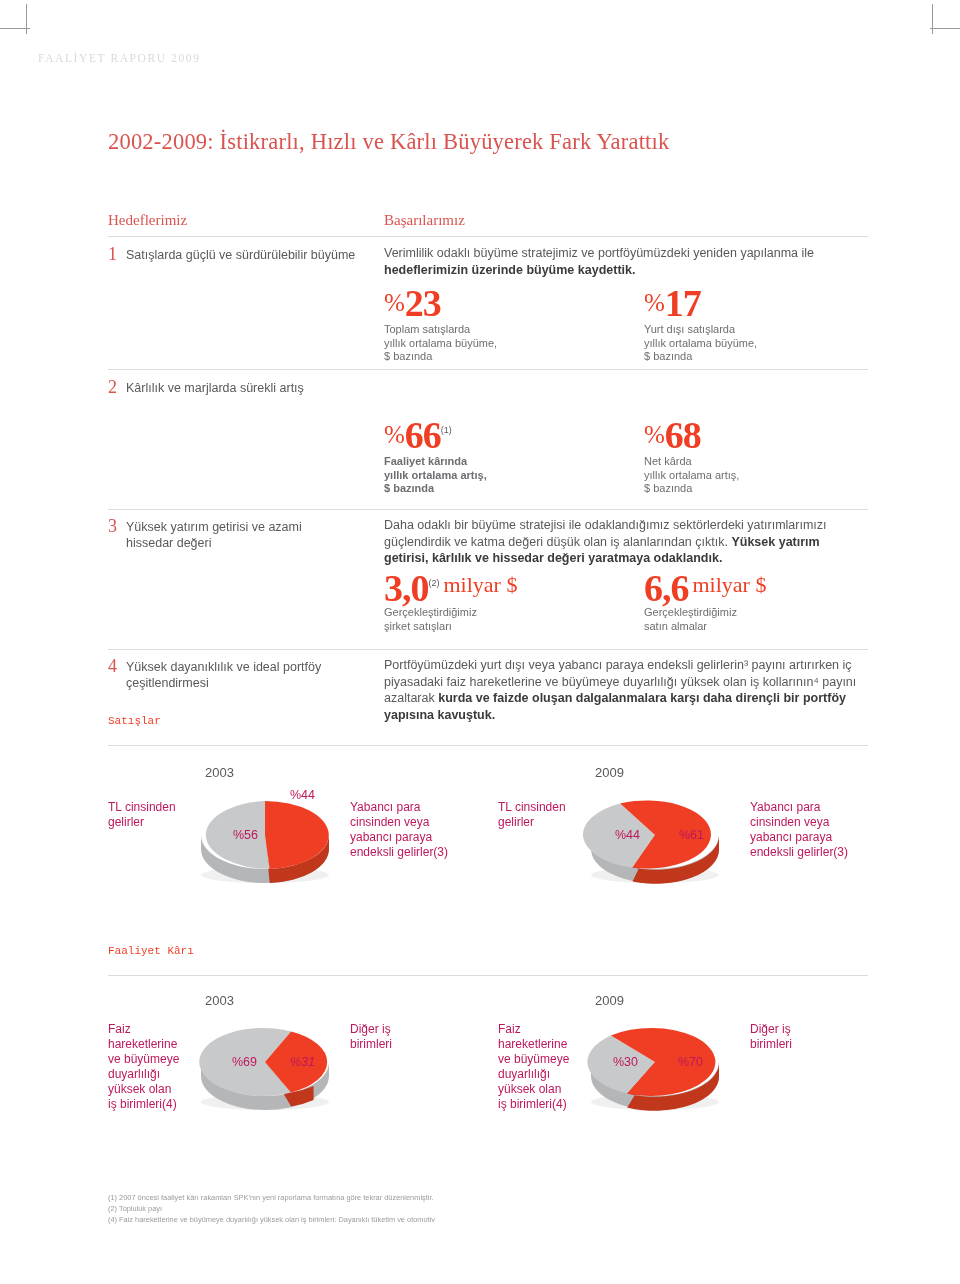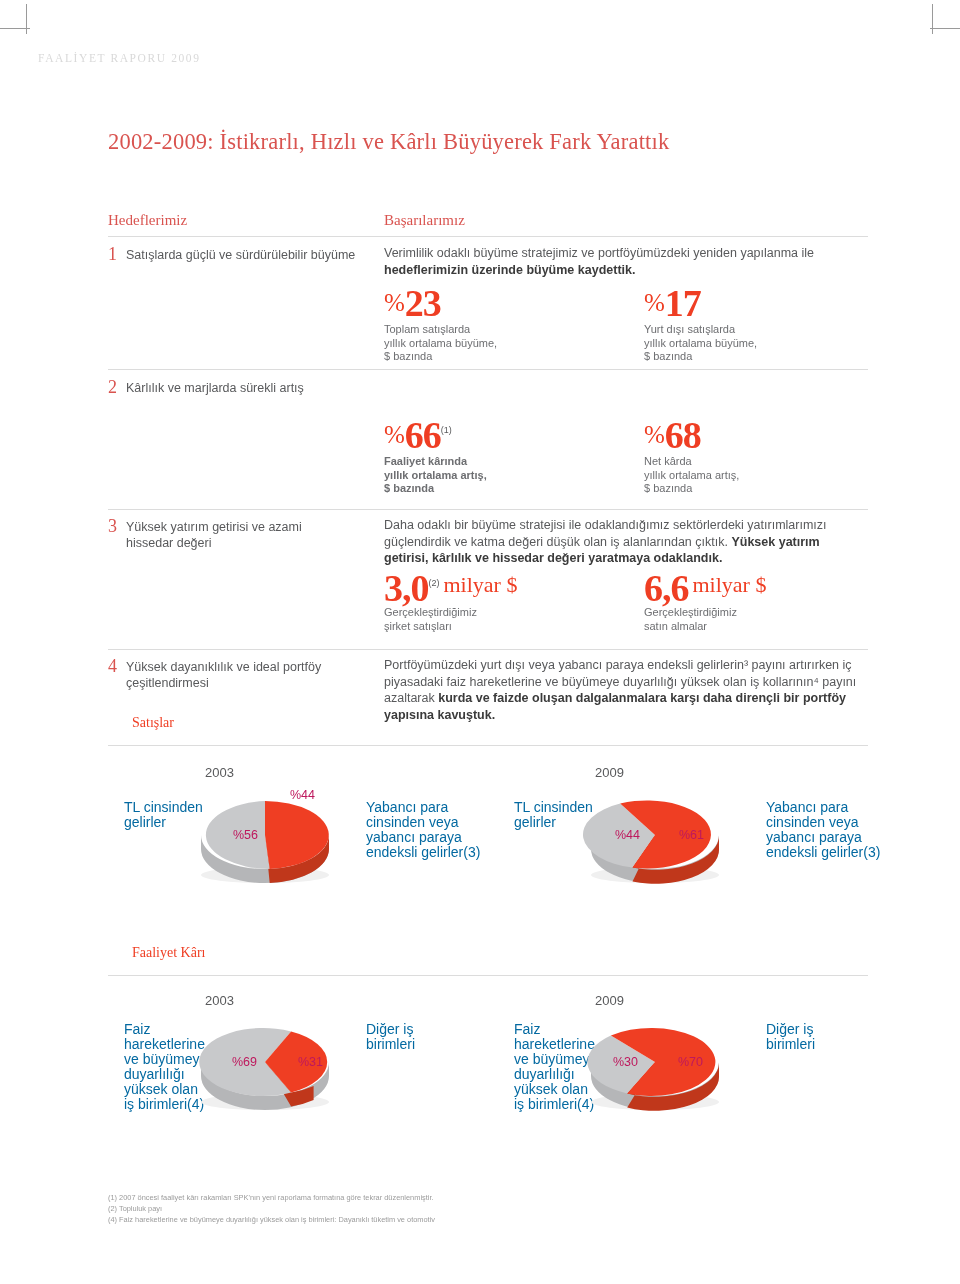--- a/index.html
+++ b/index.html
@@ -92,41 +92,39 @@
   }
   .numcap{
     position:absolute;
     font-size:11px;line-height:13.5px;
     color:#6d6e71;
     width:200px;
   }
 
   .section-title{
     position:absolute;
-    font-size:14px;
+    font-size:11px;
     color:#ef3e23;
-    font-family:Liberation Serif, serif;
-    margin-left:24px;
+    font-family:Liberation Mono, monospace;
   }
 
   .yearlbl{
     position:absolute;
     font-size:13px;
     color:#58595b;
     text-align:left;
     width:120px;
   }
 
   .pielabel{
     position:absolute;
-    font-size:14px;
+    font-size:12px;
     line-height:15px;
-    color:#0369a1;
+    color:#be185d;
     width:140px;
-    margin-left:16px;
   }
   .pielabel.r{text-align:left;}
 
   .pieslice-label{
     position:absolute;
     font-size:12.5px;
     color:#be185d;
   }
 
   .pie-wrap{position:absolute;}
@@ -299,21 +297,21 @@
   <div class="pie-wrap" style="left:190px;top:1010px;">
     <svg width="150" height="110" viewBox="0 0 150 110">
       <ellipse cx="75" cy="92" rx="64" ry="8" fill="#f0f0f0"></ellipse>
       <path d="M 11 52 A 64 34 0 0 0 139 52 L 139 66 A 64 34 0 0 1 11 66 Z" fill="#b5b6b8"></path>
       <path d="M 75 52 L 101.1 82.6 A 64 34 0 0 0 123.6 76.1 L 123.6 90.1 A 64 34 0 0 1 101.1 96.6 Z" fill="#c0371b"></path>
       <path d="M 75 52 L 101.1 21.4 A 64 34 0 1 0 101.1 82.6 Z" fill="#c8c9cb"></path>
       <path d="M 75 52 L 101.1 21.4 A 64 34 0 0 1 101.1 82.6 Z" fill="#ef3e23"></path>
     </svg>
   </div>
   <div class="pieslice-label" style="left:232px;top:1055px;">%69</div>
-  <div class="pieslice-label" style="left:298px;top:1055px;">%31</div>
+  <div class="pieslice-label" style="left:290px;top:1055px;font-style:italic;">%31</div>
 
   <div class="pie-wrap" style="left:580px;top:1010px;">
     <svg width="150" height="110" viewBox="0 0 150 110">
       <ellipse cx="75" cy="92" rx="64" ry="8" fill="#f0f0f0"></ellipse>
       <path d="M 11 52 A 64 34 0 0 0 139 52 L 139 66 A 64 34 0 0 1 11 66 Z" fill="#b5b6b8"></path>
       <path d="M 75 52 L 47.2 83.4 A 64 34 0 0 0 139 52 L 139 66 A 64 34 0 0 1 47.2 97.4 Z" fill="#c0371b"></path>
       <path d="M 75 52 L 30.9 25.6 A 64 34 0 0 0 47.2 83.4 Z" fill="#c8c9cb"></path>
       <path d="M 75 52 L 30.9 25.6 A 64 34 0 1 1 47.2 83.4 Z" fill="#ef3e23"></path>
     </svg>
   </div>

